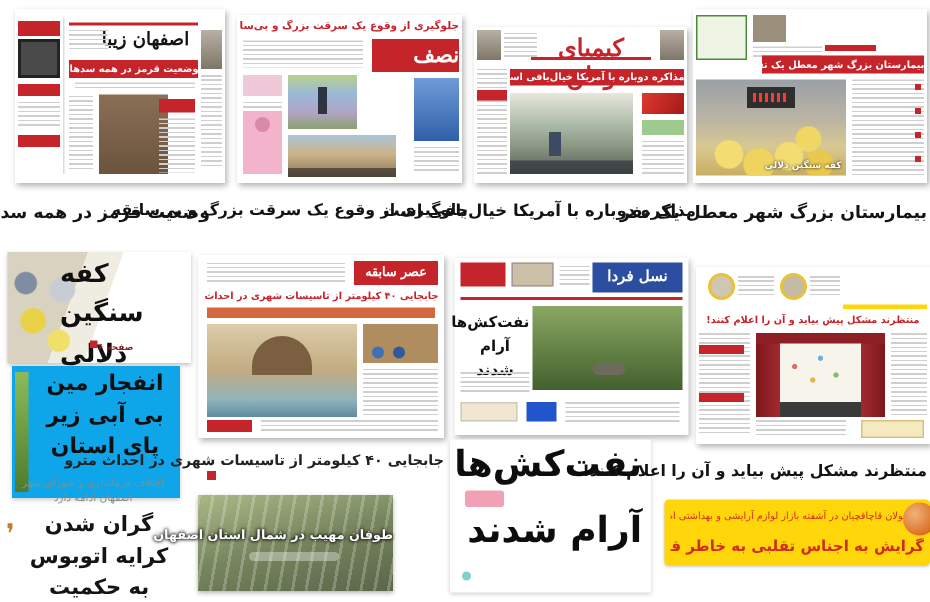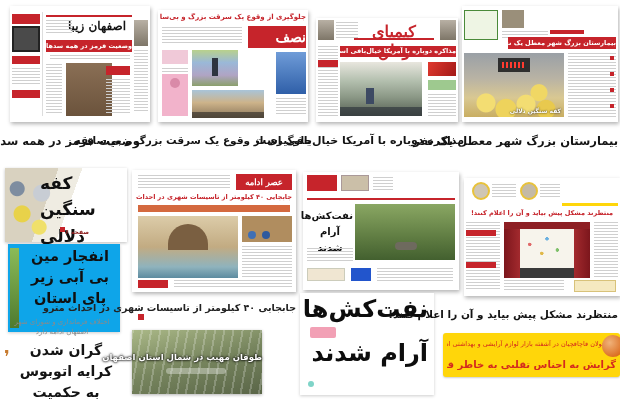--- a/index.html
+++ b/index.html
@@ -151,21 +151,21 @@
 </div>
 
 <div class="abs" style="left:2px;top:318px;width:120px;height:80px;">
   <div class="abs fa" style="left:10px;top:0;width:100px;font-size:7px;color:#8a8a8a;text-align:center;line-height:1.4;">اختلاف فرمانداری و شورای شهر اصفهان ادامه دارد</div>
   <div class="abs fa" style="left:12px;top:22px;width:104px;font-size:14px;font-weight:800;color:#141414;text-align:center;line-height:1.5;">گران شدن کرایه اتوبوس به حکمیت کشیده می‌شود؟</div>
   <div class="abs" style="left:2px;top:32px;width:10px;height:14px;color:#c77b2f;font-size:18px;line-height:14px;">❜</div>
 </div>
 
 <div class="paper" style="left:132px;top:170px;width:164px;height:122px;">
   <div class="abs redbox" style="right:4px;top:4px;width:56px;height:16px;">
-    <div class="wh-masthead" style="font-size:8.5px;line-height:16px;">عصر ادامه</div>
+    <div class="wh-masthead" style="font-size:8.5px;line-height:16px;">عصر سابقه</div>
   </div>
   <div class="abs lines-sm" style="left:6px;top:5px;width:92px;height:14px;"></div>
   <div class="abs fa" style="left:4px;right:4px;top:23px;height:10px;color:#c6242b;font-weight:800;font-size:6.5px;text-align:center;white-space:nowrap;overflow:hidden;">جابجایی ۴۰ کیلومتر از تاسیسات شهری در احداث مترو</div>
   <div class="abs" style="left:6px;right:6px;top:35px;height:7px;background:#d4693f;"></div>
   <div class="abs ph-mosque" style="left:6px;top:46px;width:100px;height:62px;">
     <div class="abs" style="left:30px;top:8px;width:40px;height:26px;background:#7a5f41;border-radius:20px 20px 0 0;"></div>
   </div>
   <div class="abs" style="right:4px;top:46px;width:50px;height:26px;background:#b08d5f;">
     <div class="abs" style="left:6px;bottom:3px;width:8px;height:8px;border-radius:50%;background:#3f6fb5;"></div>
     <div class="abs" style="left:20px;bottom:3px;width:8px;height:8px;border-radius:50%;background:#2f5a9e;"></div>
@@ -179,20 +179,23 @@
   <div class="abs fa" style="right:0;top:0;width:156px;font-size:9.5px;font-weight:800;color:#222;text-align:center;white-space:nowrap;">جابجایی ۴۰ کیلومتر از تاسیسات شهری در احداث مترو</div>
   <div class="abs" style="left:6px;top:12px;width:6px;height:6px;background:#c6242b;"></div>
 </div>
 
 <div class="abs ph-storm" style="left:132px;top:330px;width:130px;height:64px;box-shadow:0 1px 3px rgba(0,0,0,.3);">
   <div class="abs fa" style="left:0;right:0;top:22px;font-size:8.5px;font-weight:800;color:#fff;text-align:center;white-space:nowrap;text-shadow:0 0 3px #000,0 0 2px #000;">طوفان مهیب در شمال استان اصفهان</div>
   <div class="abs" style="left:34px;top:38px;width:60px;height:6px;background:rgba(255,255,255,.35);border-radius:3px;"></div>
 </div>
 
 <div class="paper" style="left:303px;top:172px;width:156px;height:118px;">
+  <div class="abs" style="right:4px;top:3px;width:60px;height:20px;background:#2b4ea0;">
+    <div class="wh-masthead" style="font-size:10px;line-height:20px;">نسل فردا</div>
+  </div>
   <div class="abs" style="left:4px;top:3px;width:30px;height:16px;background:#c6242b;"></div>
   <div class="abs" style="left:38px;top:3px;width:28px;height:16px;background:#cbbfa8;border:1px solid #a99;box-sizing:border-box;"></div>
   <div class="abs lines-sm" style="left:70px;top:5px;width:20px;height:14px;"></div>
   <div class="abs redbox" style="left:4px;right:4px;top:26px;height:2px;"></div>
   <div class="abs fa" style="left:4px;top:36px;width:46px;font-size:10px;font-weight:800;color:#111;text-align:center;line-height:1.6;">
     <span>نفت‌کش‌ها</span><br>
     <span>آرام شدند</span>
   </div>
   <div class="abs ph-field" style="right:4px;top:32px;width:100px;height:56px;">
     <div class="abs" style="left:40px;bottom:10px;width:22px;height:8px;background:#6e6a5e;border-radius:4px;"></div>

